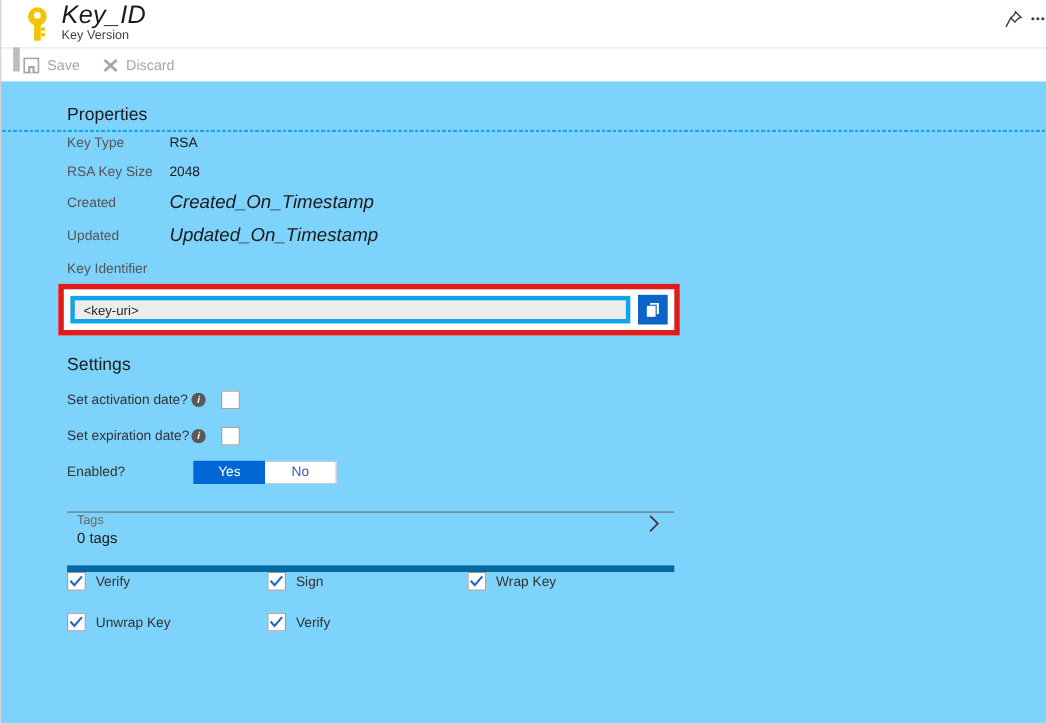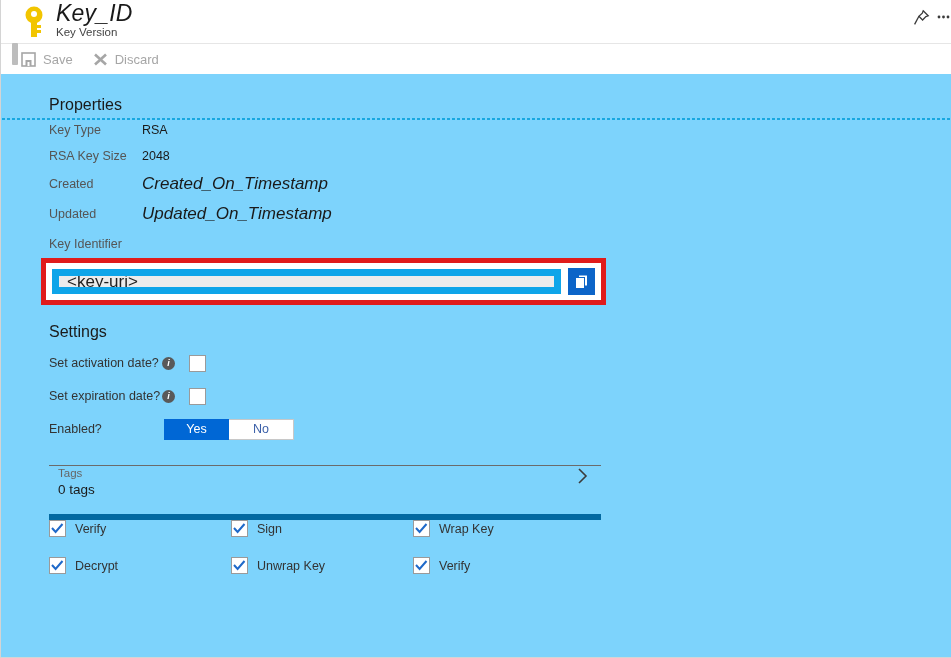--- a/index.html
+++ b/index.html
@@ -85,21 +85,21 @@
         #17a7e0 0px, #17a7e0 3px, rgba(255,255,255,0) 3px, rgba(255,255,255,0) 5px);
   }
   .scroll-nub {
     position: absolute; left: 11px; top: 43px;
     width: 6px; height: 22px;
     background: #bdbdbd;
     border-radius: 1px;
   }
 
   
-  .content { position: relative; padding: 0 0 0 48px; margin-top: 22px; }
+  .content { position: relative; padding: 0 0 0 60px; margin-top: 22px; }
 
   .section-title {
     font-size: 16px;
     color: #1a1a1a;
     font-weight: 400;
     margin: 0 0 9px 0;
   }
 
   .prop-row { display: flex; align-items: center; margin-bottom: 12px; gap: 13px; }
   .prop-label {
@@ -132,23 +132,23 @@
     border: 5px solid #e01b1b;
     background: #ffffff;
     padding: 5px 6px 5px 6px;
     display: flex;
     align-items: center;
   }
   .uri-input {
     flex: 1 1 auto;
     height: 25px;
     background: #ececec;
-    border: 7px solid #0ea5e9;
+    border: 4px solid #0ea5e9;
     color: #1f1f1f;
-    font-size: 17px;
+    font-size: 12px;
     padding: 0 8px;
     line-height: 23px;
     font-family: "Liberation Sans", sans-serif;
     outline: none;
   }
   .copy-btn {
     flex: 0 0 auto;
     width: 27px; height: 27px;
     margin-left: 7px;
     background: #0c64c8;
@@ -392,28 +392,20 @@
             </svg>
         </span>
         <span class="perm-label">Wrap Key</span>
       </div>
       <div class="perm-item">
         <span class="chk">
           <svg width="13" height="11" viewBox="0 0 13 11">
               <polyline points="1,5 4.6,9 11.5,1" fill="none" stroke="#1f69c9" stroke-width="2"></polyline>
             </svg>
         </span>
-        <span class="perm-label">Decrypt</span>
-      </div>
-      <div class="perm-item">
-        <span class="chk">
-          <svg width="13" height="11" viewBox="0 0 13 11">
-              <polyline points="1,5 4.6,9 11.5,1" fill="none" stroke="#1f69c9" stroke-width="2"></polyline>
-            </svg>
-        </span>
         <span class="perm-label">Unwrap Key</span>
       </div>
       <div class="perm-item">
         <span class="chk">
           <svg width="13" height="11" viewBox="0 0 13 11">
               <polyline points="1,5 4.6,9 11.5,1" fill="none" stroke="#1f69c9" stroke-width="2"></polyline>
             </svg>
         </span>
         <span class="perm-label">Verify</span>
       </div>

